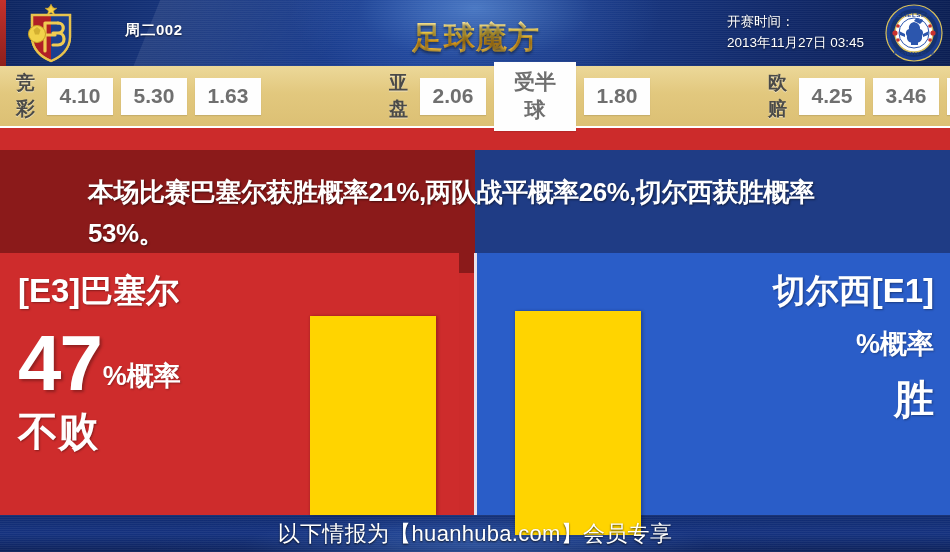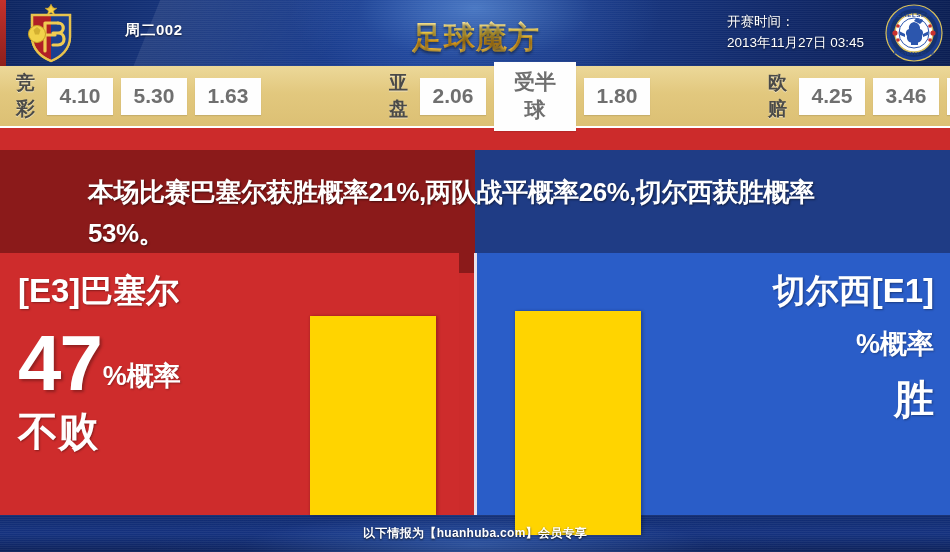--- a/index.html
+++ b/index.html
@@ -279,22 +279,22 @@
   .footer:before {
     content: "";
     position: absolute; left: 0; top: 0; right: 0; bottom: 0;
     background-image:
       repeating-linear-gradient(0deg, rgba(255,255,255,0.05) 0px, rgba(255,255,255,0.05) 1px, rgba(0,0,0,0) 1px, rgba(0,0,0,0) 2px);
     pointer-events: none;
   }
   .footer-text {
     position: relative;
     color: #ffffff;
-    font-size: 12px;
-    font-weight: bold;
+    font-size: 22px;
+    font-weight: normal;
     letter-spacing: 0.3px;
     text-shadow: 0 1px 2px rgba(0,0,0,0.75);
     z-index: 2;
   }
 </style>
 </head>
 <body>
 
 <div id="page">
 

